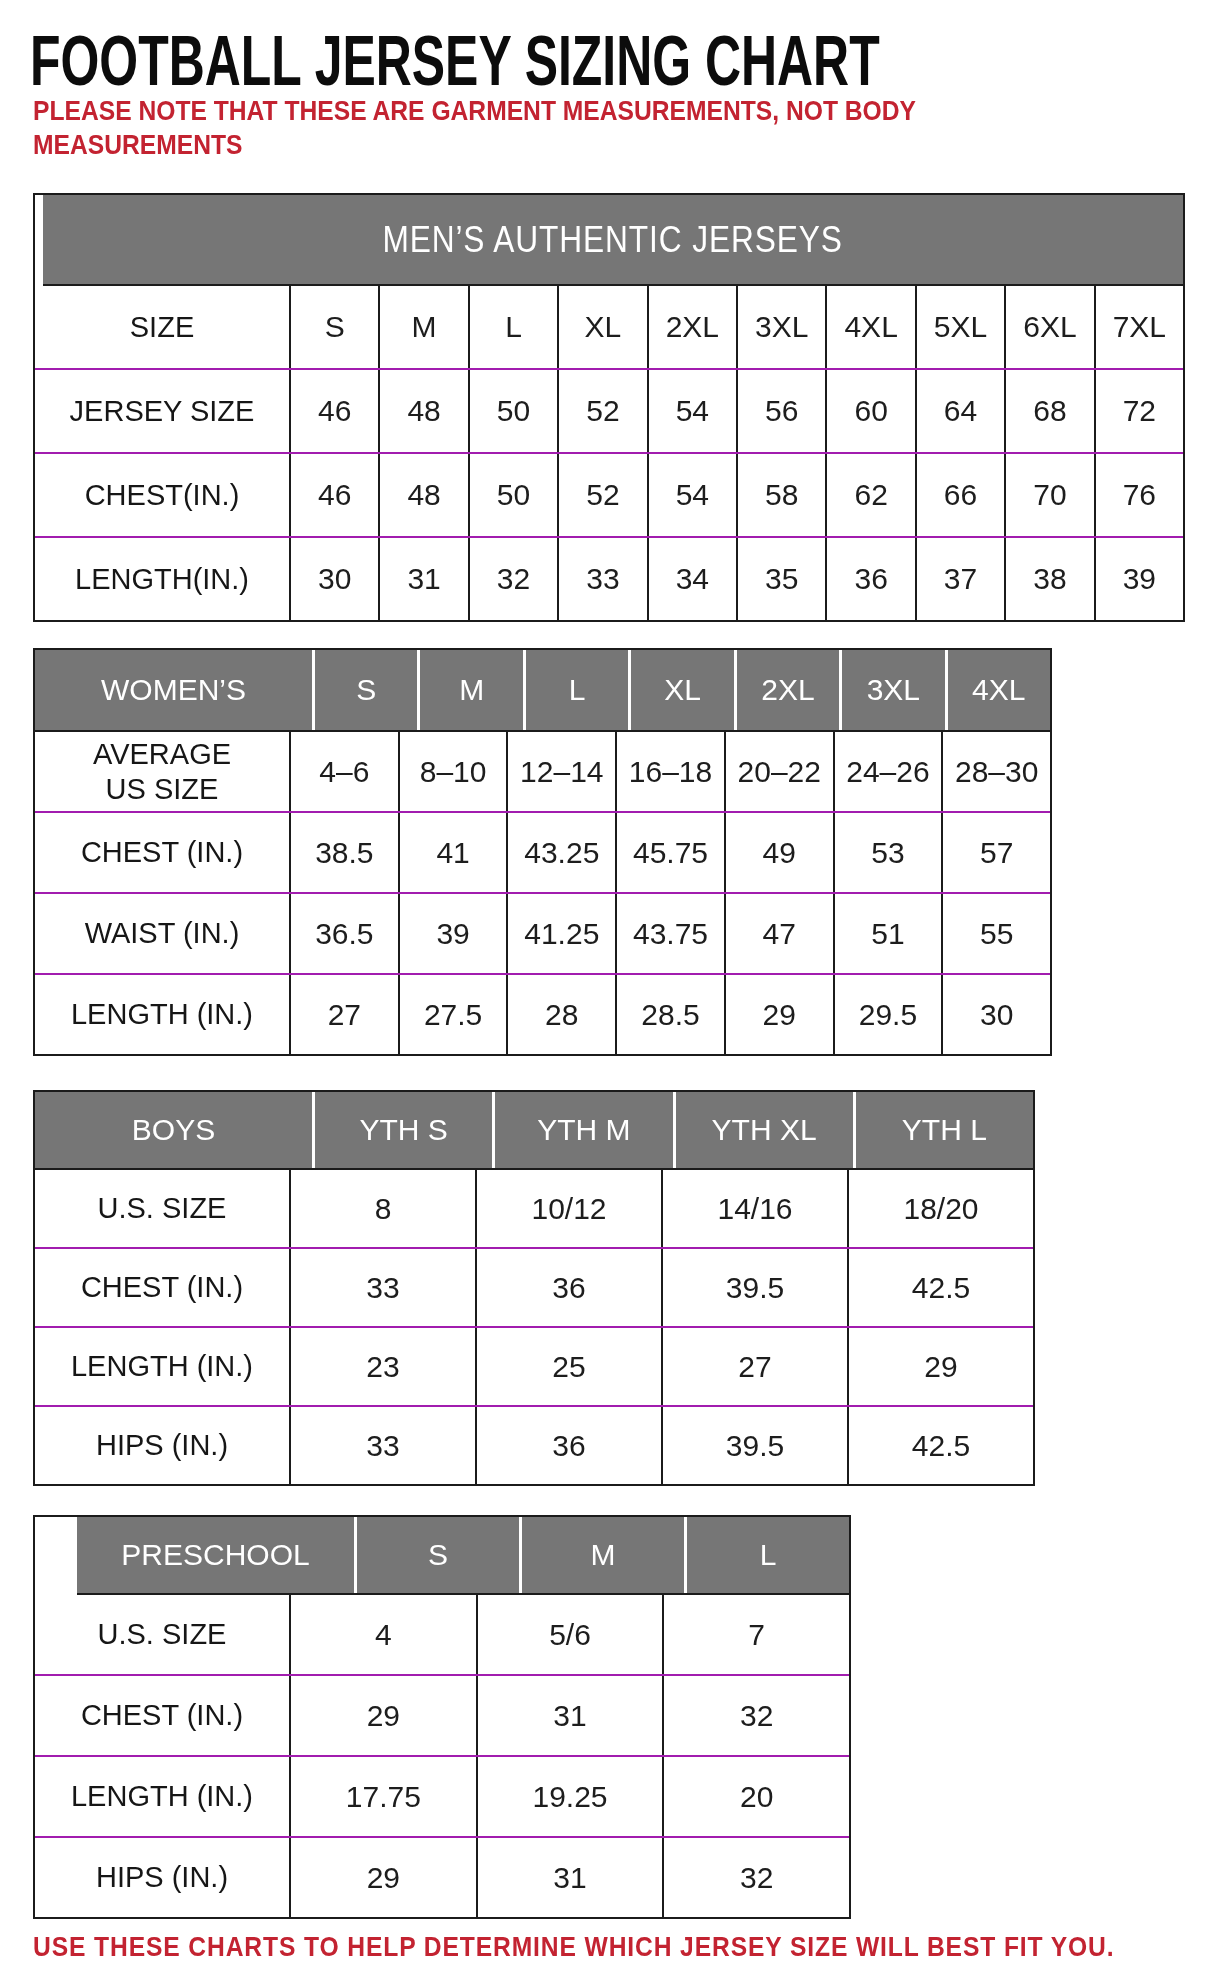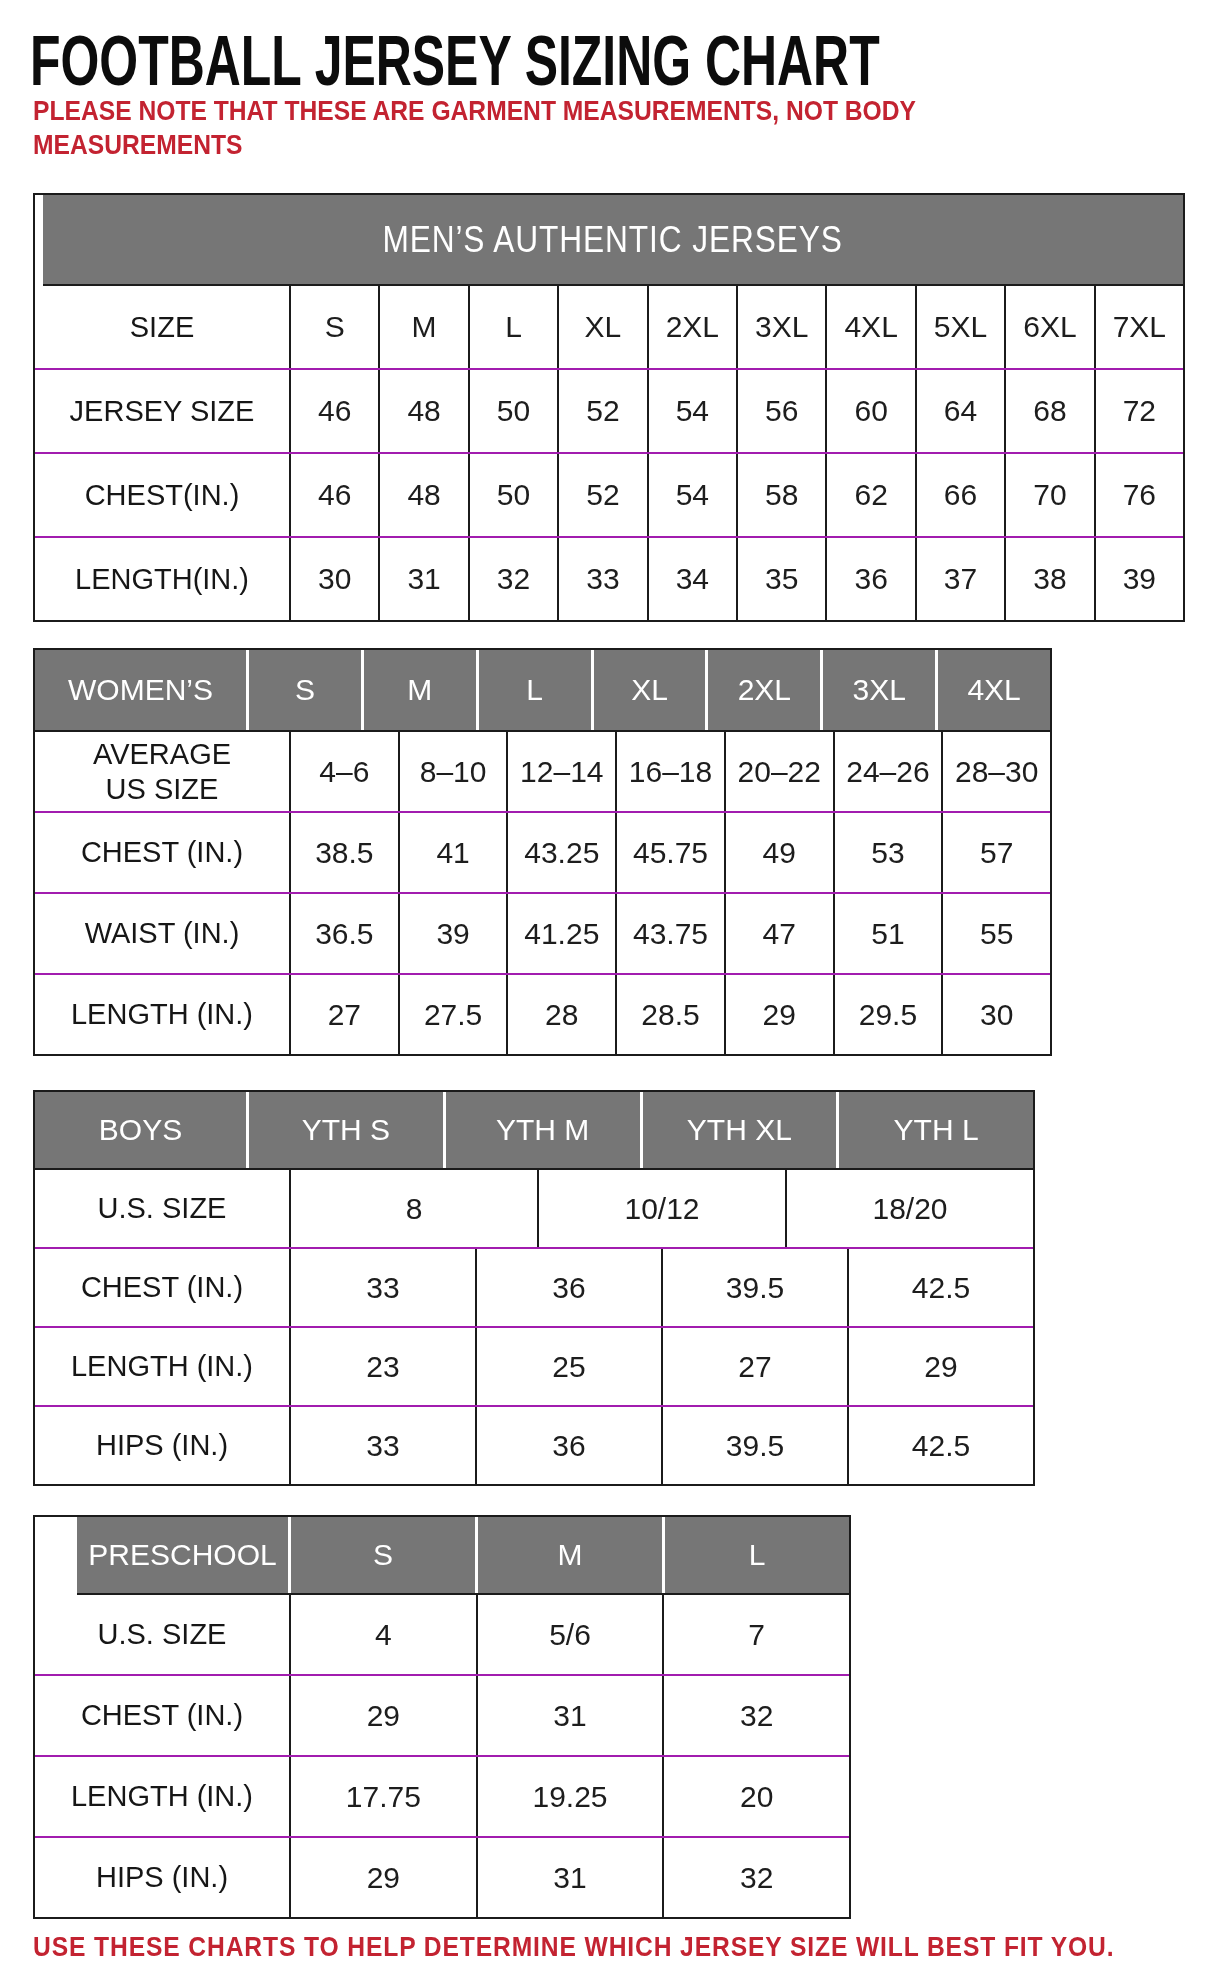--- a/index.html
+++ b/index.html
@@ -12,21 +12,21 @@
   .footer{position:absolute;left:33px;top:1931px;color:#c32331;font-weight:bold;font-size:28px;
         letter-spacing:1px;white-space:nowrap;transform:scale(0.88,1);transform-origin:left top;}
   .tbl{position:absolute;left:33px;box-sizing:border-box;border:2px solid #1b1b1b;background:#fff;}
   .band{height:89px;background:#767676;color:#ffffff;display:flex;align-items:center;justify-content:center;
         font-size:36px;letter-spacing:1px;border-bottom:2px solid #1b1b1b;margin-left:8px;}
   .band span{transform:scaleX(0.88);}
   .hrow{display:flex;border-bottom:2px solid #1b1b1b;background:#ffffff;}
   .hcell{background:#767676;color:#ffffff;display:flex;align-items:center;justify-content:center;
          font-size:30px;border-right:3px solid #ffffff;box-sizing:border-box;flex:1;}
   .hcell:last-child{border-right:none;}
-  .hlbl{flex:none;width:214px;}
+  .hlbl{flex:none;width:280px;}
   .row{display:flex;}
   .row + .row{border-top:2px solid #a21caf;}
   .lbl{flex:none;width:256px;display:flex;align-items:center;justify-content:center;text-align:center;
        font-size:29px;border-right:2px solid #1b1b1b;box-sizing:border-box;color:#161616;}
   .cell{flex:1;display:flex;align-items:center;justify-content:center;font-size:30px;
         border-right:2px solid #1b1b1b;box-sizing:border-box;color:#1d1d1d;}
   .cell:last-child{border-right:none;}
   .mens{top:193px;width:1152px;}
   .mens .row{height:82px;}
   .womens{top:648px;width:1019px;}
@@ -170,20 +170,21 @@
       <div class="hcell hlbl">BOYS</div>
       <div class="hcell">YTH S</div>
       <div class="hcell">YTH M</div>
       <div class="hcell">YTH XL</div>
       <div class="hcell">YTH L</div>
     </div>
     <div class="row">
       <div class="lbl">U.S. SIZE</div>
       <div class="cell">8</div>
       <div class="cell">10/12</div>
+      <div class="cell">14/16</div>
       <div class="cell">18/20</div>
     </div>
     <div class="row">
       <div class="lbl">CHEST (IN.)</div>
       <div class="cell">33</div>
       <div class="cell">36</div>
       <div class="cell">39.5</div>
       <div class="cell">42.5</div>
     </div>
     <div class="row">

